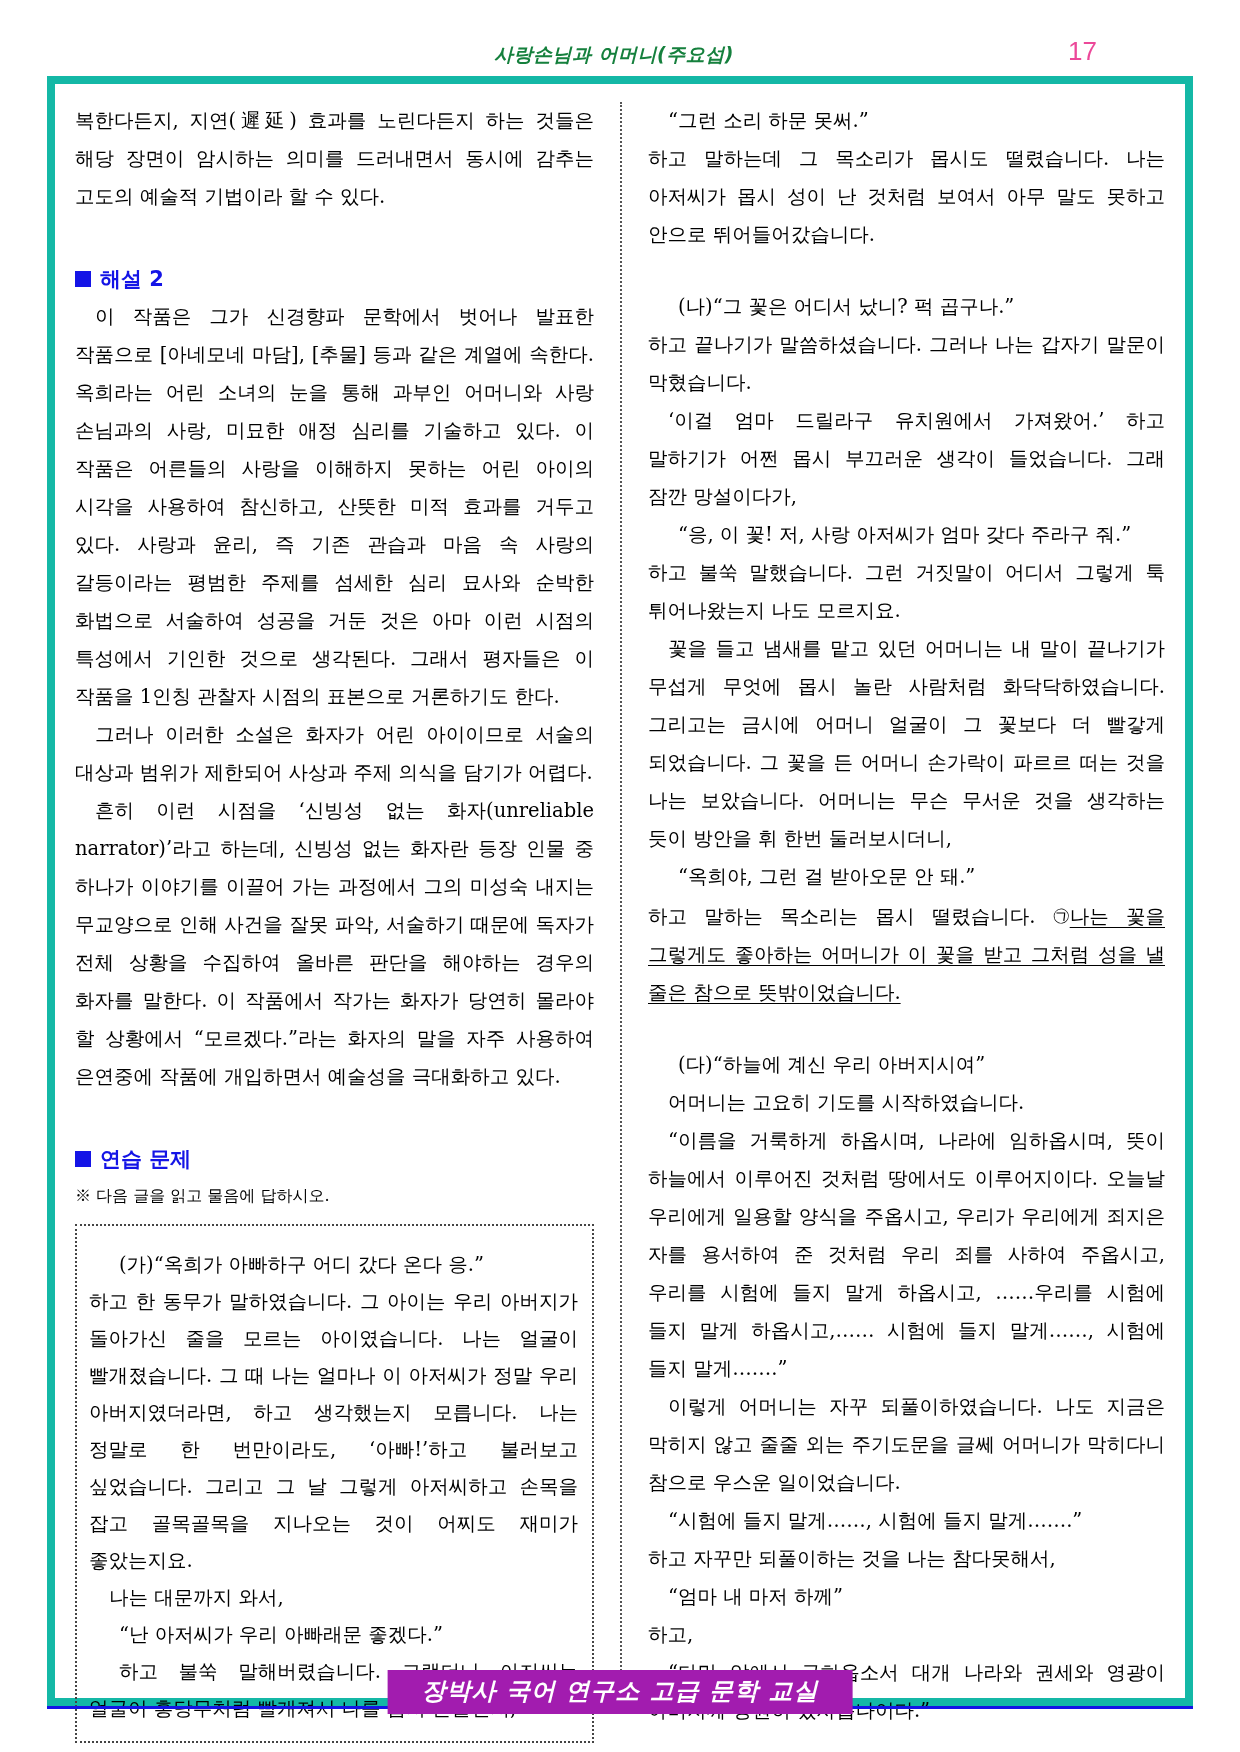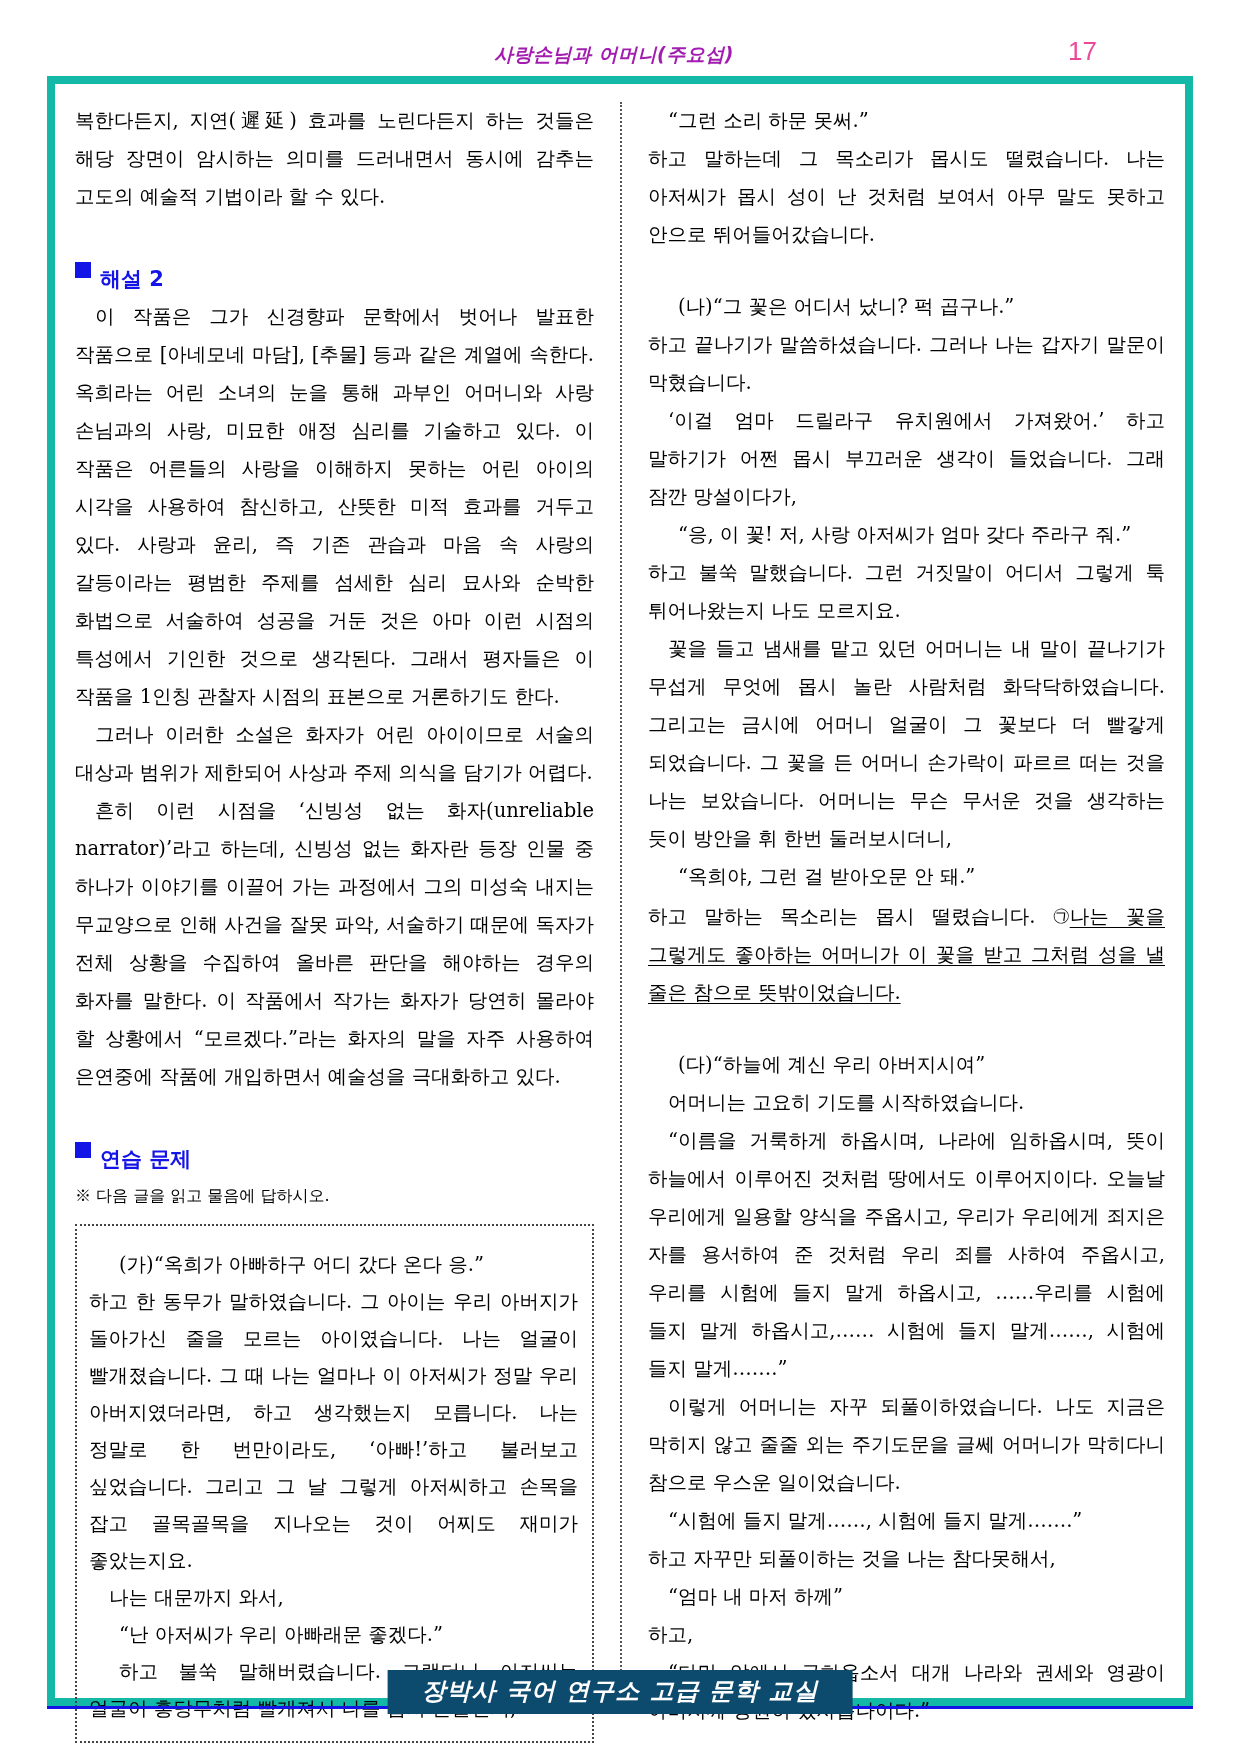--- a/index.html
+++ b/index.html
@@ -22,21 +22,21 @@
     left: 0;
     width: 1240px;
     height: 40px;
   }
   .header-title {
     position: absolute;
     left: 0;
     top: 6px;
     width: 1228px;
     text-align: center;
-    color: #a21caf;
+    color: #15803d;
     font-size: 19px;
     font-weight: bold;
     font-style: italic;
     font-family: "DejaVu Sans", sans-serif;
     letter-spacing: .5px;
   }
   .page-number {
     position: absolute;
     right: 143px;
     top: 0px;
@@ -87,20 +87,21 @@
     font-family: "DejaVu Serif", "Liberation Serif", serif;
   }
   p.indent  { text-indent: 20px; }
   p.indent2 { text-indent: 30px; }
   .gap-md { height: 34px; }
   .gap-lg { height: 46px; }
 
   
   .section-head {
     display: flex;
+    align-items: center;
     gap: 9px;
     margin: 0 0 2px 0;
     font-size: 21px;
     font-weight: bold;
     color: #1414e6;
     font-family: "DejaVu Sans", sans-serif;
     line-height: 34px;
   }
   .sq {
     display: inline-block;
@@ -142,21 +143,21 @@
     bottom: 43px;
     width: 1146px;
     height: 3px;
     background: #1414e6;
   }
   .footer-banner {
     position: absolute;
     left: 50%;
     transform: translateX(-50%);
     bottom: 38px;
-    background: #0c4a6e;
+    background: #a21caf;
     color: #ffffff;
     font-family: "DejaVu Sans", sans-serif;
     font-weight: bold;
     font-style: italic;
     font-size: 24px;
     padding: 5px 34px 7px 34px;
     white-space: nowrap;
     letter-spacing: 1px;
   }
 </style>

